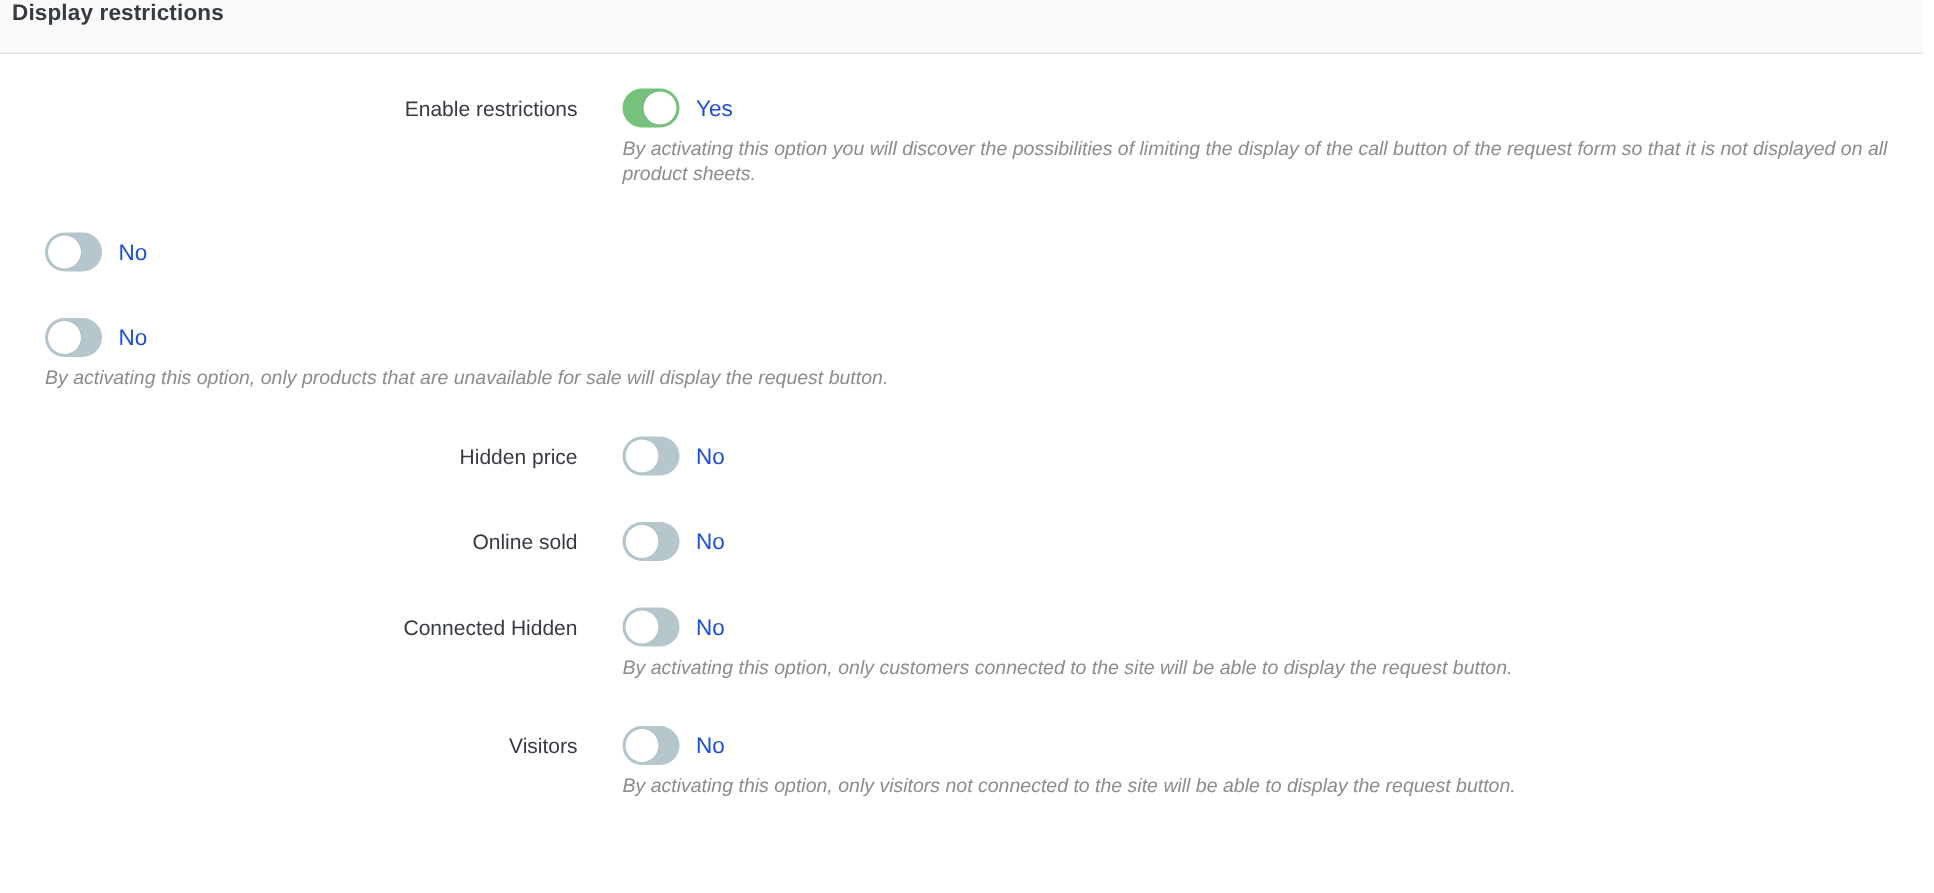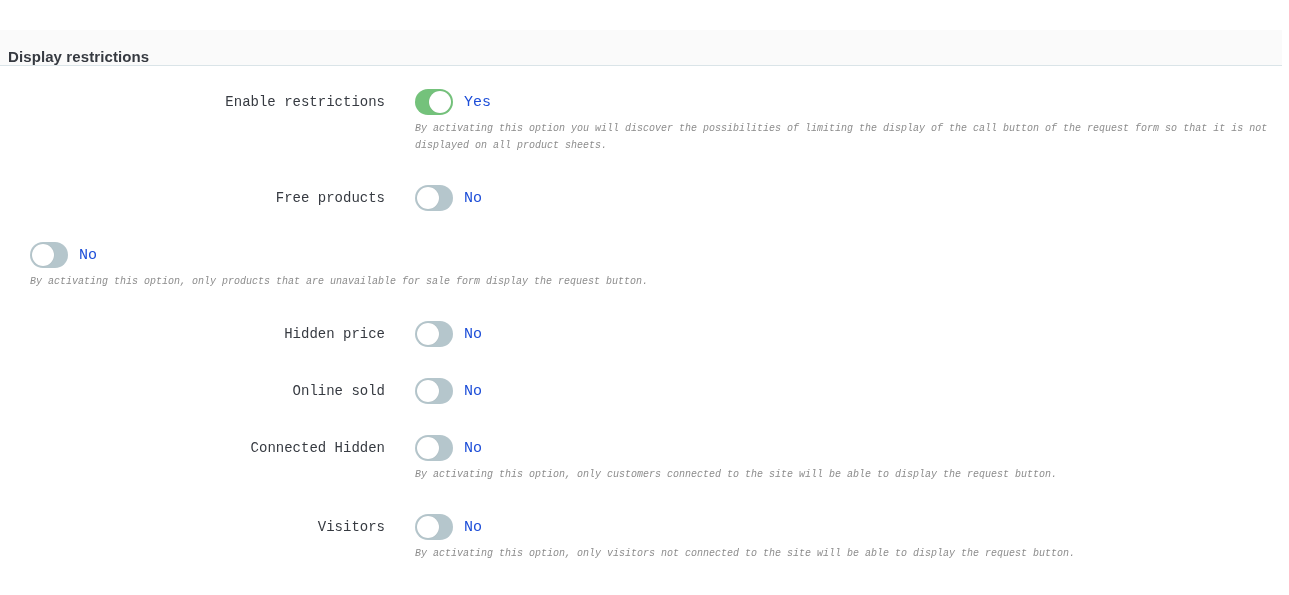--- a/index.html
+++ b/index.html
@@ -12,38 +12,36 @@
   }
   .panel {
     width: 1282px;
     background: #ffffff;
   }
   .panel-header {
     height: 36px;
     background: #fafafa;
     border-bottom: 1px solid #dae4e8;
     display: flex;
-    align-items: flex-end;
+    align-items: flex-start;
     padding-left: 8px;
-    margin-top: 30px;
   }
   .panel-header h2 {
     font-size: 15px;
     font-weight: bold;
     color: #363a41;
     letter-spacing: 0.1px;
   }
   .form {
     padding-top: 23px;
   }
   .form-row {
     display: flex;
     align-items: flex-start;
     margin-bottom: 31px;
-    font-family: Liberation Mono, monospace;
   }
   .label-col {
     width: 385px;
     flex: 0 0 385px;
     text-align: right;
     font-size: 14px;
     color: #363a41;
     padding-top: 5px;
     line-height: 17px;
   }
@@ -75,21 +73,21 @@
   }
   .toggle.on .knob { right: 2px; }
   .toggle.off .knob { left: 2px; }
   .state {
     margin-left: 11px;
     font-size: 15px;
     color: #1d4ed8;
   }
   .desc {
     margin-top: 5px;
-    font-size: 10px;
+    font-size: 13px;
     line-height: 17px;
     font-style: italic;
     color: #8c8c8c;
   }
 </style>
 </head>
 <body>
 
 <div class="panel">
   <div class="panel-header">
@@ -103,40 +101,39 @@
         <div class="toggle on" style="background: rgb(116, 194, 123);">
           <div class="knob"></div>
         </div>
         <span class="state">Yes</span>
       </div>
       <div class="desc">By activating this option you will discover the possibilities of limiting the display of the call button of the request form so that it is not displayed on all product sheets.</div>
     </div>
   </div>
 
   <div class="form-row">
-    <div class="label-col">Free products</div>
     <div class="control-col">
       <div class="switch-line">
         <div class="toggle off" style="background: rgb(181, 198, 204);">
           <div class="knob"></div>
         </div>
         <span class="state">No</span>
       </div>
     </div>
   </div>
 
   <div class="form-row">
     <div class="control-col">
       <div class="switch-line">
         <div class="toggle off" style="background: rgb(181, 198, 204);">
           <div class="knob"></div>
         </div>
         <span class="state">No</span>
       </div>
-      <div class="desc">By activating this option, only products that are unavailable for sale form display the request button.</div>
+      <div class="desc">By activating this option, only products that are unavailable for sale will display the request button.</div>
     </div>
   </div>
 
   <div class="form-row">
     <div class="label-col">Hidden price</div>
     <div class="control-col">
       <div class="switch-line">
         <div class="toggle off" style="background: rgb(181, 198, 204);">
           <div class="knob"></div>
         </div>

